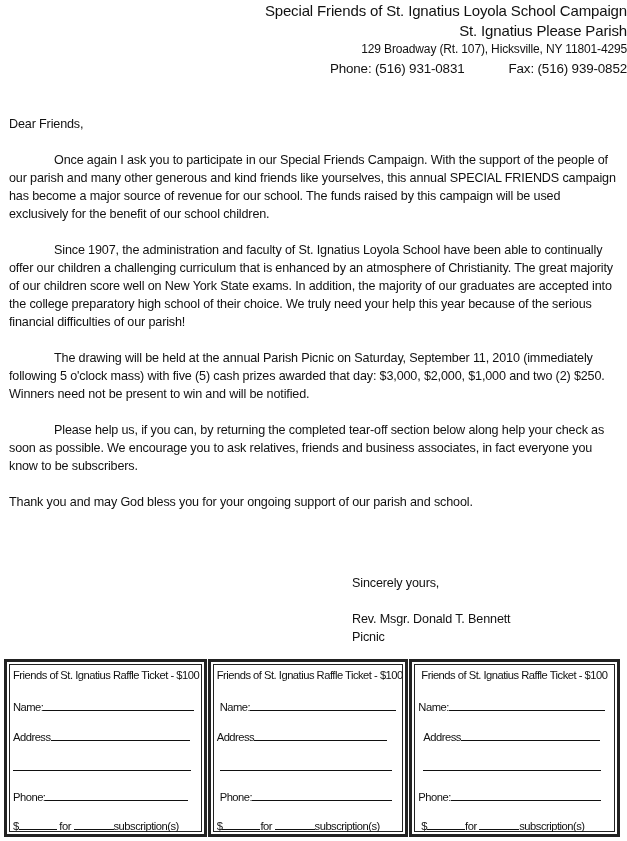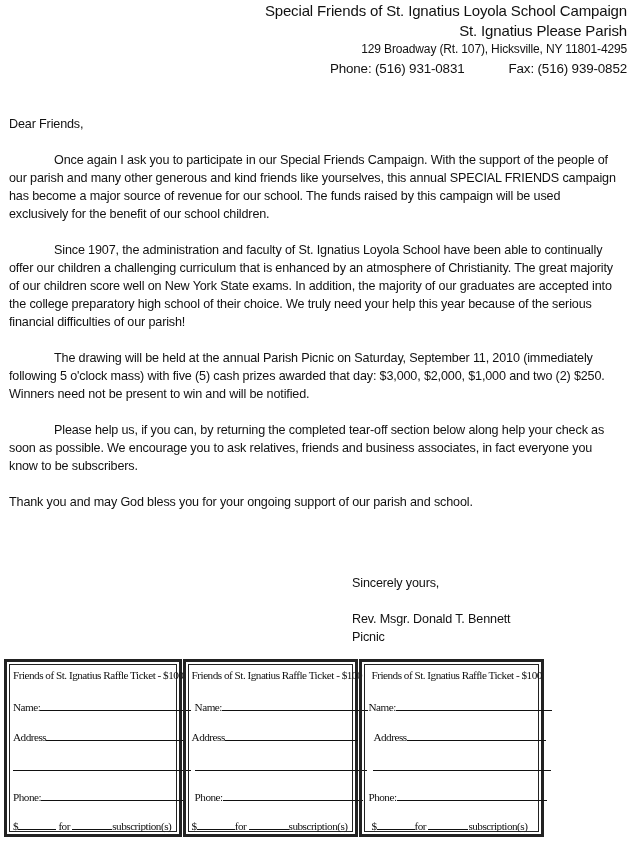--- a/index.html
+++ b/index.html
@@ -17,21 +17,21 @@
 
     .letter { position: absolute; left: 9px; top: 115px; width: 608px; line-height: 18px; }
     .letter p { margin: 0; }
     .letter .salutation { margin-bottom: 18px; }
     .letter .para { text-indent: 45px; margin-bottom: 18px; }
     .letter .closing { margin-bottom: 18px; }
 
     .signature { position: absolute; left: 352px; top: 574px; line-height: 18px; }
     .signature .gap { height: 18px; }
 
-    .tickets { position: absolute; left: 4px; top: 659px; width: 540px; height: 178px; display: flex; font-family: Liberation Serif, serif; }
+    .tickets { position: absolute; left: 4px; top: 659px; width: 616px; height: 178px; display: flex; }
     .ticket {
       box-sizing: border-box; height: 178px; border: 3px solid #222; outline: 1px solid #222;
       outline-offset: -6px; position: relative; font-size: 11.2px; letter-spacing: -0.5px;
     }
     .ticket.t1 { width: 203px; }
     .ticket.t2 { width: 201px; margin-left: 1px; }
     .ticket.t3 { width: 211px; margin-left: 1px; }
     .ticket .row { position: absolute; left: 6px; white-space: nowrap; }
     .ticket .title { top: 7px; width: 192px; overflow: hidden; }
     .ticket .blank { display: inline-block; border-bottom: 1px solid #111; height: 11px; vertical-align: baseline; }

